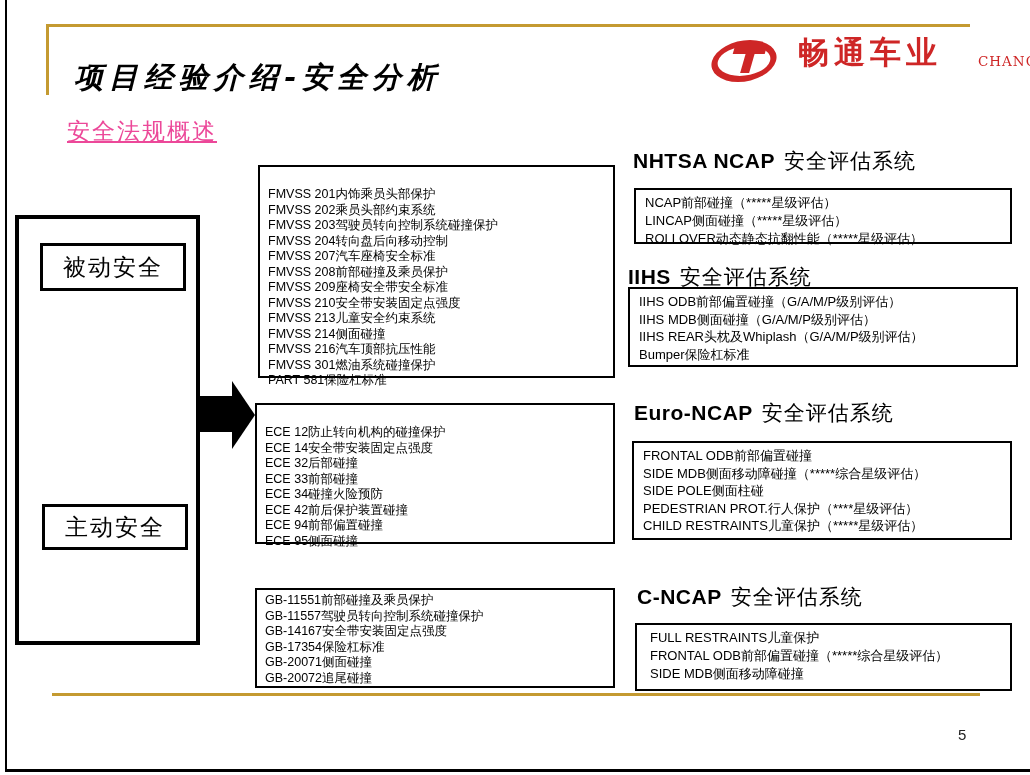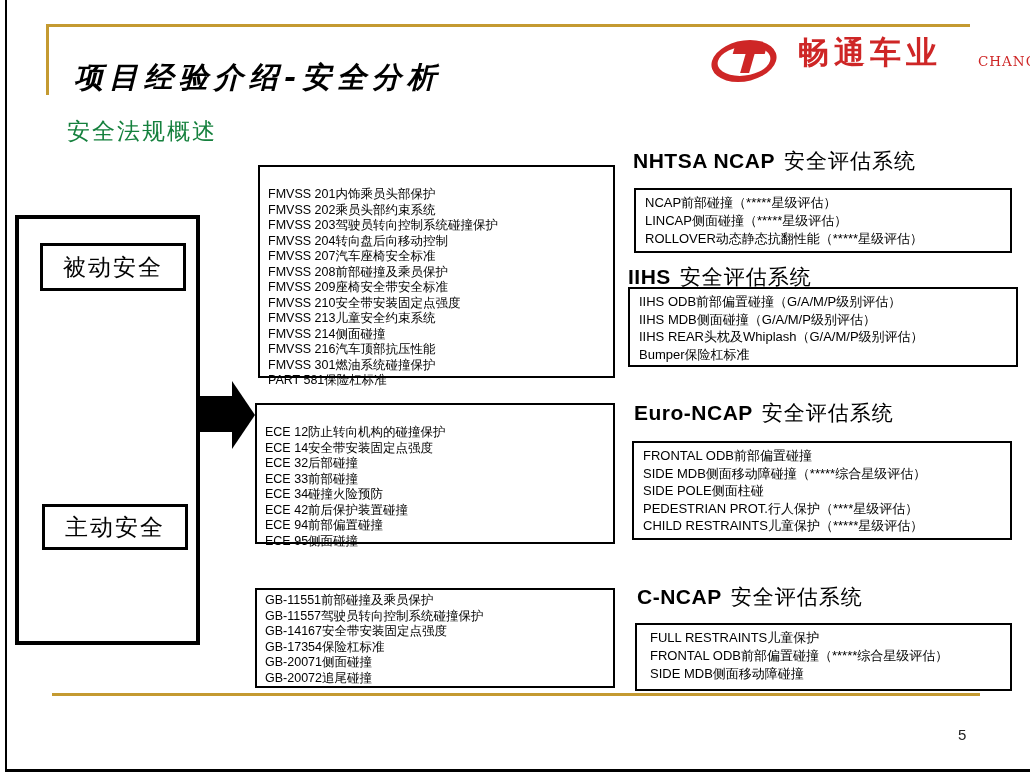--- a/index.html
+++ b/index.html
@@ -30,21 +30,21 @@
   
   .title{
     left:74px;top:58px;
     font-family:"DejaVu Serif","Liberation Serif",serif;
     font-size:29px;font-weight:bold;font-style:italic;
     letter-spacing:6px;white-space:nowrap;
   }
   .subtitle{
     left:67px;top:116px;
     font-family:"DejaVu Serif","Liberation Serif",serif;
-    font-size:23px;color:#15803d;letter-spacing:2px;white-space:nowrap;
+    font-size:23px;color:#ec4899;letter-spacing:2px;white-space:nowrap;text-decoration:underline;
   }
 
   
   .logo{left:710px;top:36px;display:flex;align-items:flex-start;}
   .emblem{position:relative;width:76px;height:52px;margin-right:12px;}
   .em-ring{position:absolute;left:2px;top:4px;width:64px;height:42px;
     border:6px solid var(--red);border-radius:50%;transform:skewX(-16deg);}
   .em-tbar{position:absolute;left:24px;top:9px;width:32px;height:9px;
     background:var(--red);transform:skewX(-16deg);}
   .em-tstem{position:absolute;left:33px;top:17px;width:9px;height:20px;
@@ -76,21 +76,21 @@
   .gb-box{left:255px;top:588px;width:360px;height:100px;padding-top:3px;}
 
   
   .rating-heading{white-space:nowrap;}
   .rh-en{font-size:21px;font-weight:bold;letter-spacing:0.5px;}
   .rh-cn{font-family:"DejaVu Serif","Liberation Serif",serif;font-size:21px;font-weight:normal;margin-left:9px;letter-spacing:1px;}
   .rate-box{border:2px solid #000;background:#fff;padding:4px 9px;}
   .rate-box .line{font-size:13px;line-height:17.6px;white-space:nowrap;}
 
   .nhtsa-heading{left:633px;top:147px;}
-  .nhtsa-box{left:634px;top:188px;width:378px;height:65px;}
+  .nhtsa-box{left:634px;top:188px;width:378px;height:56px;}
   .nhtsa-box .line{line-height:18px;}
   .iihs-heading{left:628px;top:263px;}
   .iihs-box{left:628px;top:287px;width:390px;height:80px;}
   .euro-heading{left:634px;top:399px;}
   .euro-box{left:632px;top:441px;width:380px;height:99px;}
   .cncap-heading{left:637px;top:583px;}
   .cncap-box{left:635px;top:623px;width:377px;height:68px;padding-left:13px;}
   .cncap-box .line{line-height:18px;}
 
   .page-number{left:958px;top:726px;font-size:15px;color:#222;}

